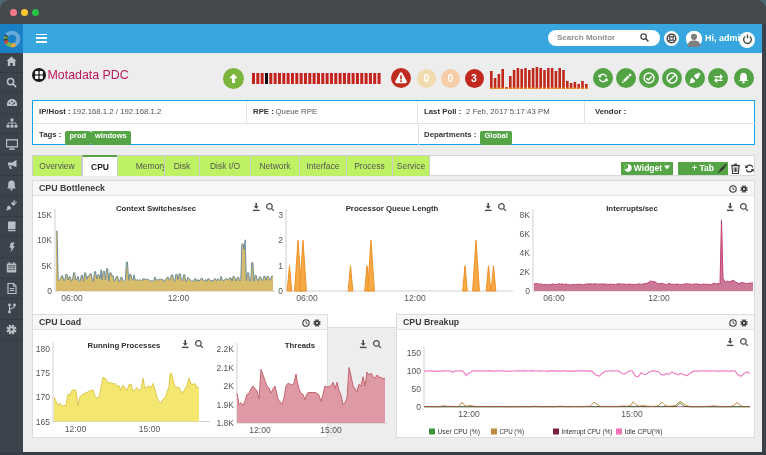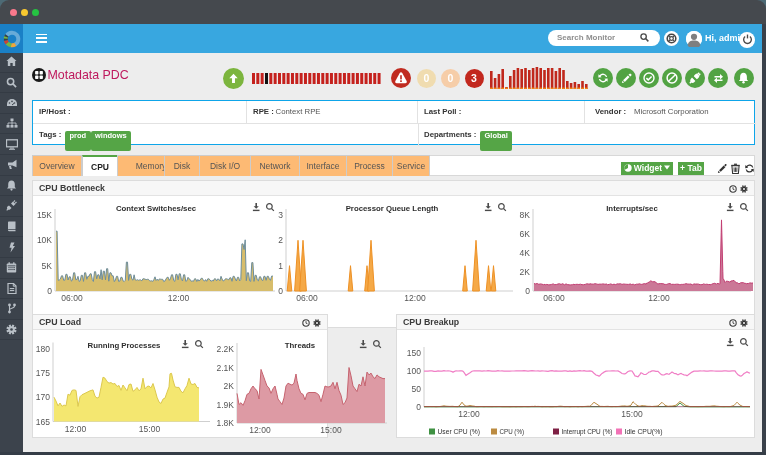--- a/index.html
+++ b/index.html
@@ -17,23 +17,23 @@
 .scell { position:absolute; left:0; width:23px; height:20.6px; border-bottom:1px solid #343b44; display:flex; align-items:center; justify-content:center; }
 .main { position:absolute; left:23px; top:53px; width:739px; height:399px; background:#ededed; }
 .mdicon { position:absolute; left:32px; top:68px; }
 .mdtitle { position:absolute; left:47.5px; top:53px; height:44px; line-height:44px; font-size:12.4px; color:#be185d; }
 .uparrow { position:absolute; left:223px; top:67.5px; width:21px; height:21px; border-radius:50%; background:#7cb53e; display:flex; align-items:center; justify-content:center; }
 .alertc { position:absolute; top:68.5px; width:19px; height:19px; border-radius:50%; color:#fff; font-size:10.5px; font-weight:bold; text-align:center; line-height:19px; }
 .actbtn { position:absolute; top:68px; width:20px; height:20px; border-radius:50%; background:#52a343; display:flex; align-items:center; justify-content:center; }
 .infotable { position:absolute; left:32px; top:100px; width:723px; height:45px; background:#fff; border:1px solid #0ea5e9; }
 .cell { position:absolute; font-size:7.8px; color:#555; line-height:22px; white-space:nowrap; }
 .cell b { color:#333; }
-.badge { position:absolute; background:#55a546; color:#fff; font-size:7.5px; font-weight:bold; border-radius:2px; line-height:10px; height:20px; padding:0 4.5px; top:6px; }
+.badge { position:absolute; background:#55a546; color:#fff; font-size:7.5px; font-weight:bold; border-radius:2px; line-height:10px; height:14px; padding:0 4.5px; top:6px; }
 .tabbar { position:absolute; left:32px; top:154.5px; width:723px; height:21px; background:#fff; border:1px solid #d8d8d8; }
-.tab { position:absolute; top:-1px; height:21px; line-height:21px; font-size:8.5px; color:#555; text-align:center; background:#fdba74; border:1px solid #ccc; border-bottom:none; box-sizing:border-box; }
+.tab { position:absolute; top:-1px; height:21px; line-height:21px; font-size:8.5px; color:#555; text-align:center; background:#bef264; border:1px solid #ccc; border-bottom:none; box-sizing:border-box; }
 .tab.active { background:#fff; border-top:2px solid #55a546; color:#222; font-weight:bold; }
 .pill { position:absolute; background:#55a546; border-radius:0; color:#fff; font-size:8.5px; font-weight:bold; text-align:center; }
 .panel { position:absolute; background:#fff; border:1px solid #dcdcdc; }
 .phead { height:15px; background:#f7f7f7; border-bottom:1px solid #e3e3e3; font-size:8.8px; font-weight:bold; color:#3b3b3b; line-height:15px; padding-left:6px; position:relative; }
 </style></head>
 <body>
 <div style="position:absolute;left:0;top:0;width:766px;height:24px;background:#4d6a75"></div>
 <div class="titlebar">
   <div class="dot" style="left:10px;background:#f9798c"></div>
   <div class="dot" style="left:21px;background:#f8c830"></div>
@@ -360,25 +360,26 @@
       <circle cx="5.5" cy="10.3" r="1.2" fill="#fff"></circle>
     </svg>
   </div>
 <div class="infotable">
   <div style="position:absolute;left:0;top:22px;width:723px;height:1px;background:#e2e2e2"></div>
   <div style="position:absolute;left:213px;top:0;width:1px;height:22px;background:#e2e2e2"></div>
   <div style="position:absolute;left:384px;top:0;width:1px;height:22px;background:#e2e2e2"></div>
   <div style="position:absolute;left:551px;top:0;width:1px;height:22px;background:#e2e2e2"></div>
   <div style="position:absolute;left:385px;top:23px;width:1px;height:22px;background:#e2e2e2"></div>
   <div class="cell" style="left:6px;top:0"><b>IP/Host :</b></div>
+  <div class="cell" style="left:39.5px;top:0">192.168.1.2 / 192.168.1.2</div>
   <div class="cell" style="left:220px;top:0"><b>RPE :</b></div>
-  <div class="cell" style="left:242.5px;top:0">Context RPE</div>
+  <div class="cell" style="left:242.5px;top:0">Queue RPE</div>
   <div class="cell" style="left:391px;top:0"><b>Last Poll :</b></div>
+  <div class="cell" style="left:433px;top:0">2 Feb, 2017 5:17:43 PM</div>
   <div class="cell" style="left:562px;top:0"><b>Vendor :</b></div>
-  <div class="cell" style="left:601px;top:0">Microsoft Corporation</div>
   <div class="cell" style="left:6px;top:23px"><b>Tags :</b></div>
   <div class="badge" style="left:32px;top:30px">prod</div>
   <div class="badge" style="left:57.5px;top:30px">windows</div>
   <div class="cell" style="left:391px;top:23px"><b>Departments :</b></div>
   <div class="badge" style="left:447px;top:30px">Global</div>
 </div>
 <div class="tabbar">
   <div class="tab" style="left:-1px;width:50px">Overview</div>
   <div class="tab active" style="left:49px;width:36px">CPU</div>
   <div class="tab" style="left:84px;width:68px">Memory</div>
@@ -387,21 +388,21 @@
   <div class="tab" style="left:217px;width:50px">Network</div>
   <div class="tab" style="left:266px;width:48px">Interface</div>
   <div class="tab" style="left:313px;width:47px">Process</div>
   <div class="tab" style="left:359px;width:38px">Service</div>
   <div class="pill" style="left:588px;top:6.5px;width:52px;height:13px;line-height:13px"><svg width="8" height="8" viewBox="0 0 10 10" style="vertical-align:-1px">
         <circle cx="5" cy="5" r="4.6" fill="#fff"></circle>
         <path d="M5,5 L5,0.4 A4.6,4.6 0 0,0 1,7.3 Z" fill="#55a546"></path>
       </svg> Widget <svg width="6" height="5" viewBox="0 0 6 5" style="vertical-align:1px">
         <path d="M0,0.5 L6,0.5 L3,4.5 Z" fill="#fff"></path>
       </svg></div>
-  <div class="pill" style="left:645px;top:6.5px;width:26px;height:13px;line-height:13px">+ Tab</div>
+  <div class="pill" style="left:645px;top:6.5px;width:50px;height:13px;line-height:13px">+ Tab</div>
   <svg style="position:absolute;left:684px;top:7px" width="10" height="11" viewBox="0 0 11 12">
       <path d="M1,11 L1.6,8.6 L3.4,10.4 Z" fill="#333"></path>
       <path d="M2.3,7.9 L7.4,2.8 L9.2,4.6 L4.1,9.7 Z" fill="#333"></path>
       <path d="M7.9,2.3 L8.9,1.3 C9.3,0.9 9.9,0.9 10.3,1.3 C10.7,1.7 10.7,2.3 10.3,2.7 L9.3,3.7 Z" fill="#333"></path>
     </svg>
   <svg style="position:absolute;left:698px;top:7px" width="9" height="11" viewBox="0 0 10 12">
       <path d="M1,3 L9,3 L8.2,11.5 L1.8,11.5 Z" fill="none" stroke="#333" stroke-width="1.2"></path>
       <line x1="0.3" y1="2.5" x2="9.7" y2="2.5" stroke="#333" stroke-width="1.2"></line>
       <rect x="3.4" y="0.6" width="3.2" height="1.4" fill="#333"></rect>
       <line x1="3.4" y1="4.8" x2="3.6" y2="9.8" stroke="#333" stroke-width="1"></line>

